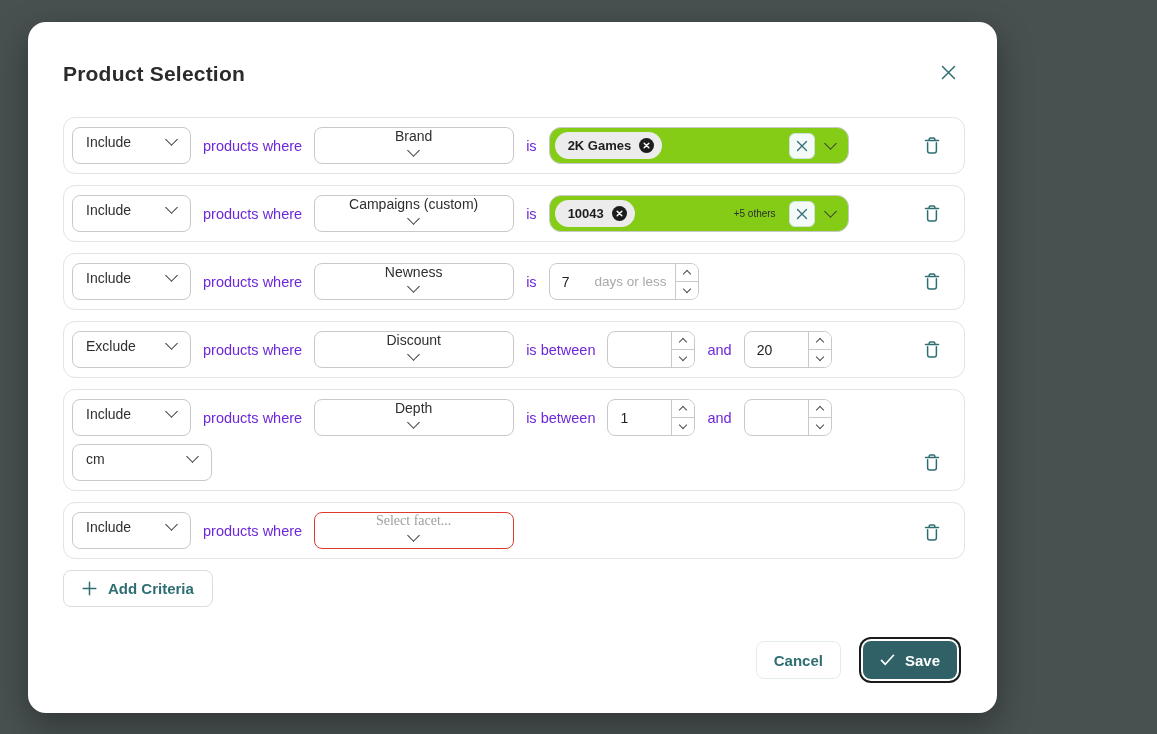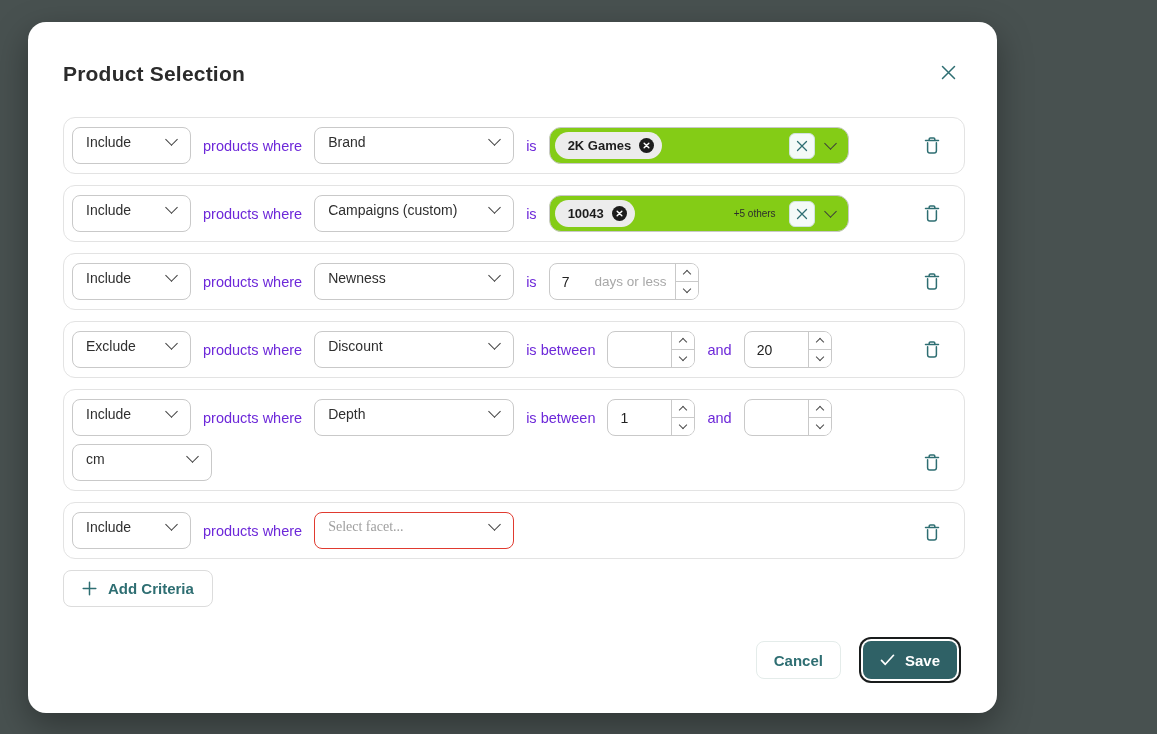--- a/index.html
+++ b/index.html
@@ -36,21 +36,21 @@
     min-height:57px; padding:9px 10px 9px 8px;
     display:flex; align-items:center; gap:8px; flex-wrap:wrap;
     background:#fff;
   }
   .select {
     height:37px; border:1px solid #c9c9c9; border-radius:8px; background:#fff;
     display:flex; align-items:center; justify-content:space-between;
     padding:0 14px 8px 13px; cursor:pointer; font-size:14px; color:#2f2f2f;text-align:center;
   }
   .select.mode  { width:119px; }
-  .select.facet { width:200px; }
+  .select.facet { width:200px;flex-direction:column; }
   .select.unit  { width:140px; }
   .select.err   { border:1.5px solid #e03a2f;font-family:Liberation Serif, serif; }
   .ph { color:#9f9f9f; }
   .lbl { font-size:14.5px; color:#6d28d9; margin:0 4px; white-space:nowrap; }
   .dd-chev {
     width:9px; height:9px;
     border-right:1.6px solid #3b3b3b; border-bottom:1.6px solid #3b3b3b;
     transform:rotate(45deg); margin-top:-5px; flex:none;
   }
   

